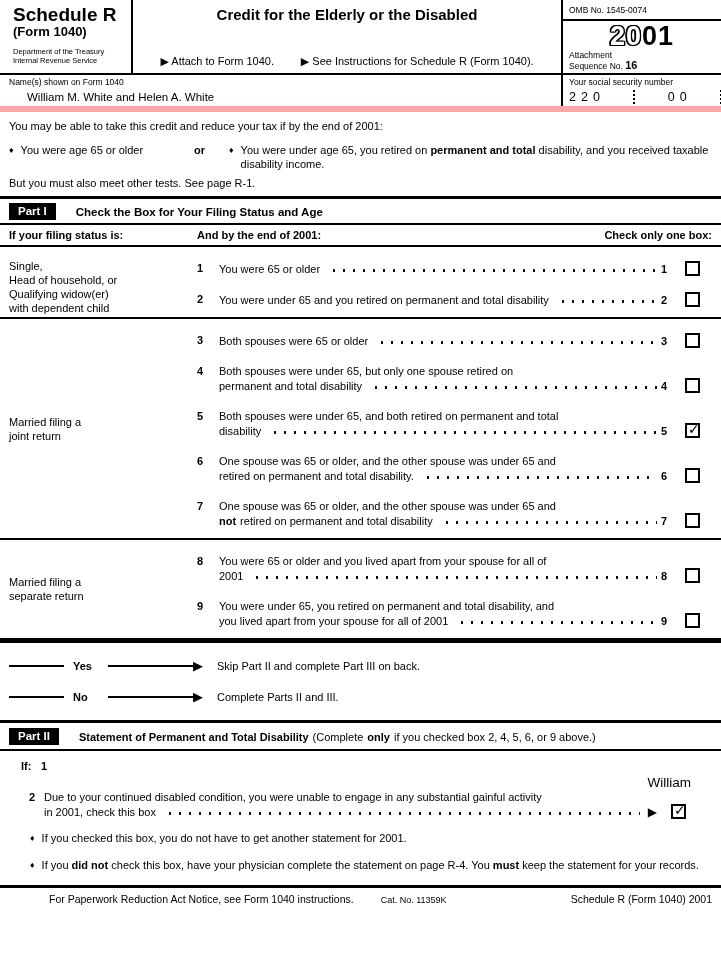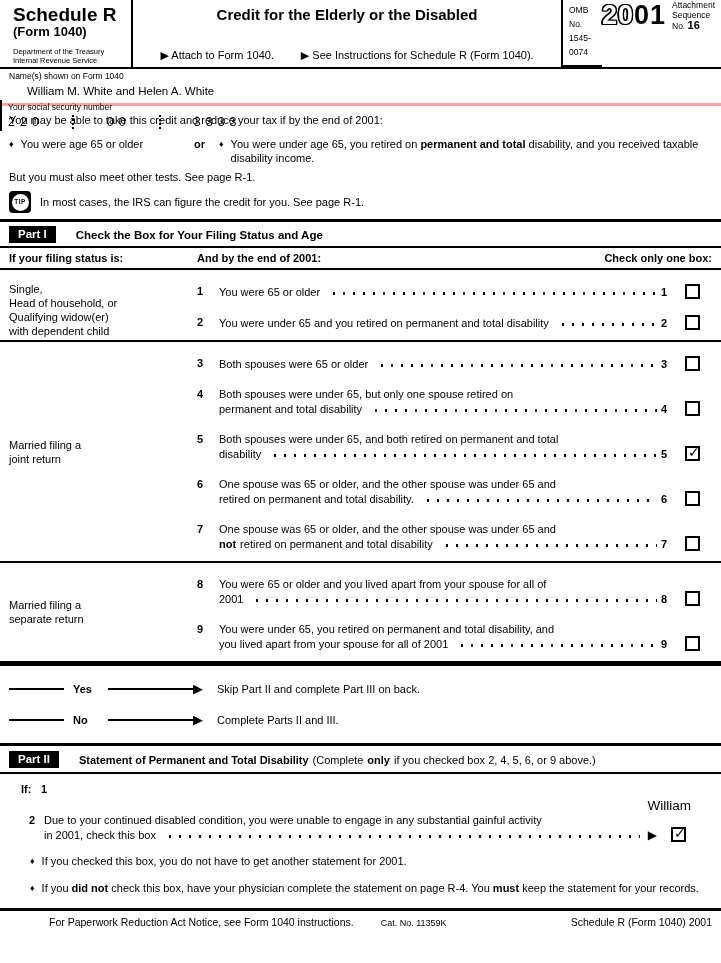--- a/index.html
+++ b/index.html
@@ -14,43 +14,43 @@
 
   
   .hdr { display:flex; border-bottom:2px solid #000; }
   .hdr-left { width:133px; padding:5px 4px 2px 13px; border-right:2px solid #000; }
   .hdr-left .sched { font-size:19px; font-weight:bold; line-height:19px; }
   .hdr-left .form { font-size:13px; font-weight:bold; line-height:15px; }
   .hdr-left .dept { font-size:7.5px; line-height:8.5px; margin-top:9px; }
   .hdr-center { flex:1; display:flex; flex-direction:column; justify-content:space-between; text-align:center; padding:8px 4px 5px; }
   .hdr-center .title { font-size:15px; font-weight:bold; }
   .hdr-center .notes { font-size:11px; display:flex; justify-content:space-around; padding:0 10px; }
-  .hdr-right { width:160px; border-left:2px solid #000; display:flex; flex-direction:row; }
+  .hdr-right { width:160px; border-left:2px solid #000; display:flex; flex-direction:column; }
   .omb { font-size:8.5px; padding:3px 6px 2px; border-bottom:2px solid #000; }
   .year { text-align:center; font-size:27px; font-weight:bold; letter-spacing:1px; line-height:28px; margin-top:1px; }
   .y20 { color:#fff; text-shadow:-1.4px -1.4px 0 #000,1.4px -1.4px 0 #000,-1.4px 1.4px 0 #000,1.4px 1.4px 0 #000,-1.4px 0 0 #000,1.4px 0 0 #000,0 -1.4px 0 #000,0 1.4px 0 #000; }
   .attach-seq { font-size:8.5px; line-height:10px; padding:0 6px 2px; }
   .attach-seq .seqno { font-size:11px; font-weight:bold; }
 
   
-  .namerow { display:flex; border-bottom:3px solid #fca5a5; height:37px;flex-direction:column; }
+  .namerow { display:flex; border-bottom:6px solid #fca5a5; height:37px; }
   .name-left { flex:1; padding:2px 4px 2px 9px; }
   .name-label { font-size:8.5px; line-height:10px; }
   .name-value { font-size:11.5px; padding-left:18px; margin-top:3px; }
   .ssn { width:160px; border-left:2px solid #000; padding:2px 6px; }
   .ssn-label { font-size:8.5px; line-height:10px; }
   .ssn-digits { display:flex; align-items:center; margin-top:3px; font-size:12.5px; letter-spacing:5px;gap:26px; }
   .ssn-sep { border-left:2px dotted #000; height:14px; margin:0 7px 0 2px; }
 
   
   .intro-lead { margin:7px 9px 0; }
   .bullets { display:flex; margin:10px 9px 0; }
   .diamond { font-size:9px; margin-right:7px; line-height:14px; }
   .bullet1 { display:flex; width:185px; }
-  .orword { font-weight:bold; margin:0 14px 0 0; }
+  .orword { font-weight:bold; margin:0 24px 0 0; }
   .bullet2 { display:flex; flex:1; }
   .other-tests { margin:5px 9px 0; }
   .tiprow { display:flex; align-items:center; margin:7px 9px 0; }
   .tip { width:22px; height:22px; background:#000; border-radius:4px; display:flex; align-items:center; justify-content:center; margin-right:9px; }
   .tip-inner { width:17px; height:17px; background:#fff; border-radius:50%; display:flex; align-items:center; justify-content:center; font-size:6.5px; font-weight:bold; letter-spacing:.5px; }
   .rule-heavy { border-top:3px solid #000; margin-top:6px; }
 
   
   .part-title { display:flex; align-items:center; padding:4px 9px 3px; }
   .badge { background:#000; color:#fff; font-weight:bold; font-size:11.5px; padding:1px 9px 2px; }
@@ -169,26 +169,20 @@
       <span class="diamond">♦</span>
       <span>You were age 65 or older</span>
     </div>
     <span class="orword">or</span>
     <div class="bullet2">
       <span class="diamond">♦</span>
       <span><span>You were under age 65, you retired on</span> <span class="b">permanent and total</span> <span>disability, and you received taxable disability income.</span></span>
     </div>
   </div>
   <div class="other-tests">But you must also meet other tests. See page R-1.</div>
-  <div class="tiprow">
-    <span class="tip">
-        <span class="tip-inner">TIP</span>
-      </span>
-    <span>In most cases, the IRS can figure the credit for you. See page R-1.</span>
-  </div>
   <div class="rule-heavy"></div>
 
   <div class="part-title">
     <span class="badge">Part I</span>
     <span class="ptext">Check the Box for Your Filing Status and Age</span>
   </div>
   <div class="colhdr">
     <div class="c1">If your filing status is:</div>
     <div class="c2">And by the end of 2001:</div>
     <div class="c3">Check only one box:</div>

